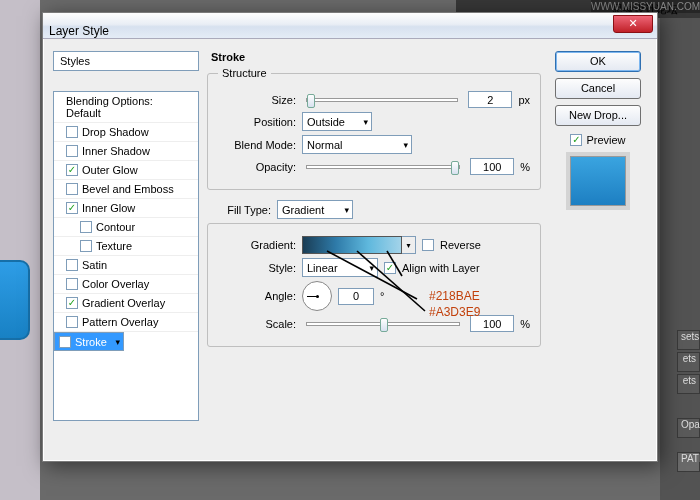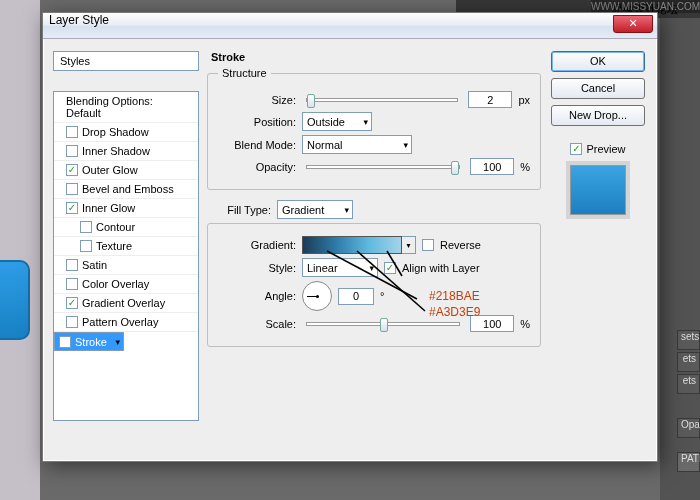--- a/index.html
+++ b/index.html
@@ -4,21 +4,21 @@
 <style>
 *{box-sizing:border-box;margin:0;padding:0;font-family:"Segoe UI","Microsoft Sans Serif",Tahoma,sans-serif;font-size:11px;color:#000}
 body{background:#6a6a6a;width:700px;height:500px;overflow:hidden;position:relative}
 .bg-left{position:absolute;left:0;top:0;width:40px;height:500px;background:#c5bfc8}
 .bg-preview{position:absolute;left:-10px;top:260px;width:40px;height:80px;background:linear-gradient(180deg,#2e9de6,#1881c4);border-radius:10px;border:2px solid #166fa8}
 .bg-right{position:absolute;right:0;top:0;width:40px;height:500px;background:#535353}
 .bg-top{position:absolute;right:0;top:0;width:244px;height:18px;background:#373737;color:#ccc;font-size:10px;padding:2px 22px;text-align:right}
 .watermark{position:absolute;top:0;right:0;font-size:10px;color:#888;background:rgba(0,0,0,.3);padding:1px 0}
 .panel-stub{position:absolute;right:0;width:23px;height:20px;background:#5a5a5a;border:1px solid #3a3a3a;color:#ddd;font-size:10px;padding:0 3px;text-align:right}
 .dialog{position:absolute;left:42px;top:12px;width:616px;height:450px;background:#eee;border:1px solid #7a7a7a;box-shadow:0 0 0 1px #fff inset,4px 4px 20px rgba(0,0,0,.5)}
-.titlebar{height:26px;background:linear-gradient(180deg,#fdfdfd,#e9eef5 45%,#d7e1ef 55%,#e4ecf6);border-bottom:1px solid #aab;display:flex;align-items:flex-start;padding:0 6px;position:relative}
+.titlebar{height:26px;background:linear-gradient(180deg,#fdfdfd,#e9eef5 45%,#d7e1ef 55%,#e4ecf6);border-bottom:1px solid #aab;display:flex;align-items:flex-end;padding:0 6px;position:relative}
 .titlebar .title{font-size:12px}
 .closebtn{position:absolute;right:4px;top:2px;width:40px;height:18px;background:linear-gradient(180deg,#e67,#c02028);border:1px solid #8a1015;border-radius:0 0 3px 3px;color:#fff;text-align:center;line-height:15px;font-size:11px}
 .body{display:flex;padding:12px 10px 10px 10px;gap:8px;height:calc(100% - 26px)}
 .left{width:146px}
 .styles-hdr{border:1px solid #7f9db9;background:#fff;padding:3px 6px;margin-bottom:20px}
 .styles-list{border:1px solid #7f9db9;background:#fff;height:330px}
 .srow{display:flex;align-items:center;gap:4px;padding:3px 12px;border-bottom:1px solid #eee;cursor:default}
 .srow.default{background:#fff}
 .srow.sel{background:#3399ff}
 .srow.sel span{color:#fff}
@@ -36,23 +36,23 @@
 .num{width:44px;height:17px;border:1px solid #7f9db9;background:#fff;text-align:center}
 .sel{height:19px;border:1px solid #7f9db9;background:#fff;padding:0 16px 0 4px;min-width:70px;display:inline-flex;align-items:center;position:relative}
 .sel::after{content:"▾";position:absolute;right:3px;font-size:9px}
 .grad{width:100px;height:18px;border:1px solid #555;background:linear-gradient(90deg,#1a3d55,#2e7aa8,#5fb8dd,#a3d3e9);display:inline-block;position:relative}
 .gradwrap{display:flex}
 .gradbtn{width:14px;height:18px;border:1px solid #7f9db9;border-left:0;background:#eee;display:flex;align-items:center;justify-content:center;font-size:8px}
 .angle{width:30px;height:30px;border:1px solid #888;border-radius:50%;background:#fff;position:relative}
 .angle::after{content:"";position:absolute;left:4px;top:14px;width:10px;height:1px;background:#000}
 .angle::before{content:"";position:absolute;left:13px;top:13px;width:3px;height:3px;background:#000;border-radius:50%}
 .right{width:98px;display:flex;flex-direction:column;gap:6px;align-items:center}
-.btn{width:94px;height:21px;border:1px solid #707070;border-radius:3px;background:linear-gradient(180deg,#fdfdfd,#e4e9f2);text-align:center;line-height:19px;cursor:default}
+.btn{width:86px;height:21px;border:1px solid #707070;border-radius:3px;background:linear-gradient(180deg,#fdfdfd,#e4e9f2);text-align:center;line-height:19px;cursor:default}
 .btn.ok{border:1px solid #2f6fb0;box-shadow:0 0 0 1px #7cb6ef inset}
-.prev-chk{display:flex;align-items:center;gap:4px;margin-top:11px}
+.prev-chk{display:flex;align-items:center;gap:4px;margin-top:2px}
 .swatch{width:56px;height:50px;background:linear-gradient(180deg,#3aa4e0,#1d7fc2);border:1px solid #999;margin-top:4px;box-shadow:0 0 0 4px #d4d4d4}
 .annot{position:absolute;font-size:12px;font-family:sans-serif;color:#c2410c;pointer-events:none}
 svg.arrows{position:absolute;left:0;top:0;pointer-events:none}
 </style>
 </head>
 <body>
 
 <div class="bg-left"></div>
 <div class="bg-preview"></div>
 <div class="bg-right"></div>

